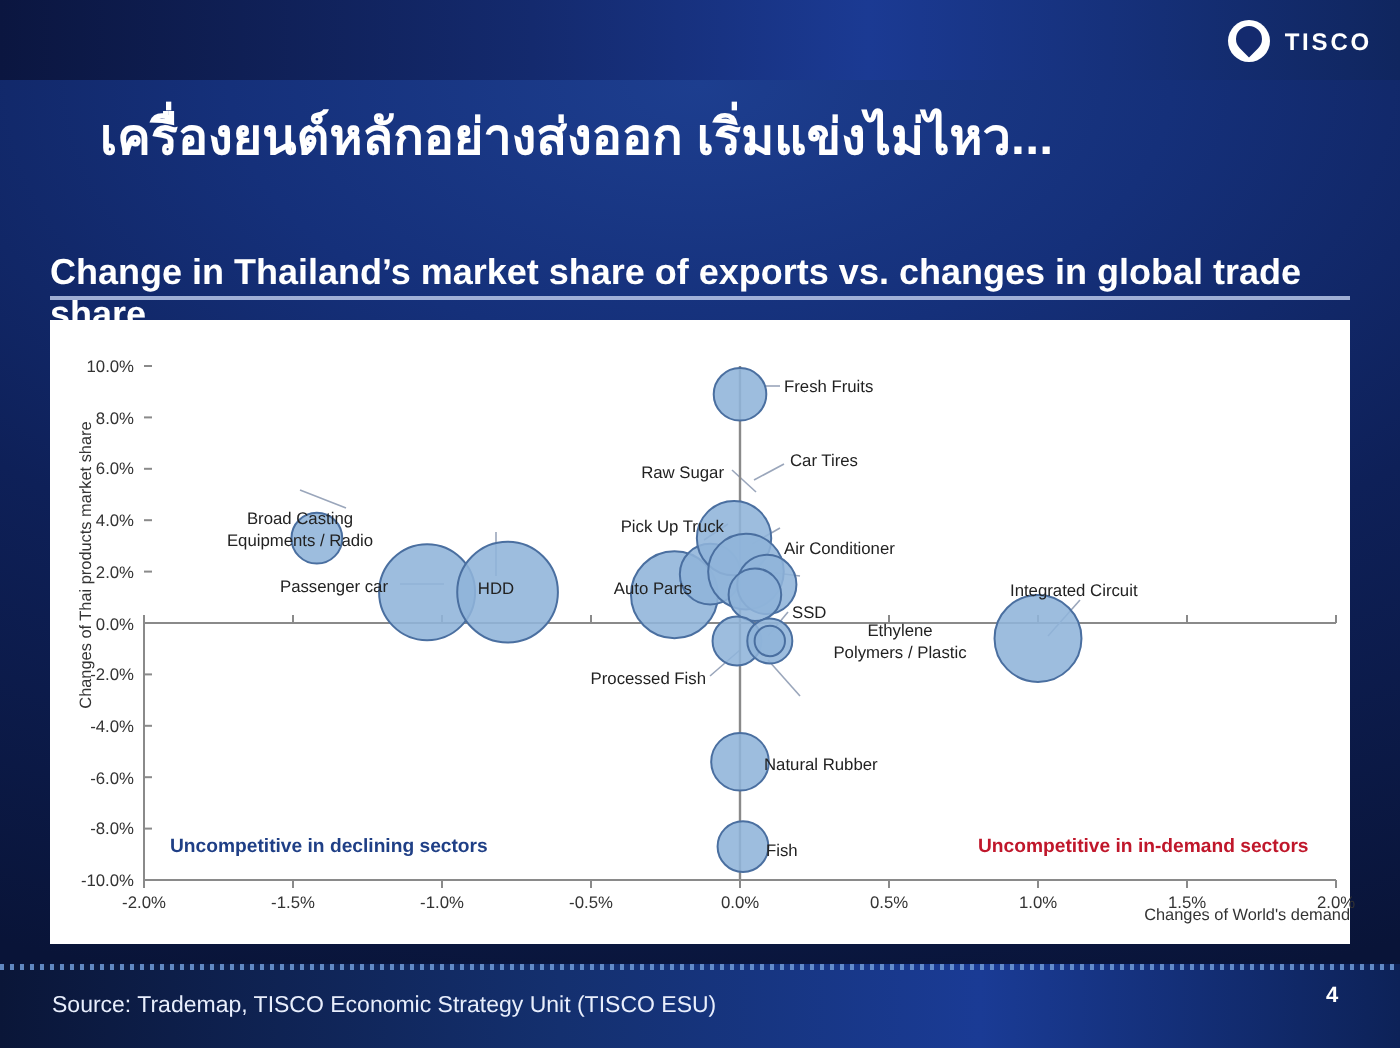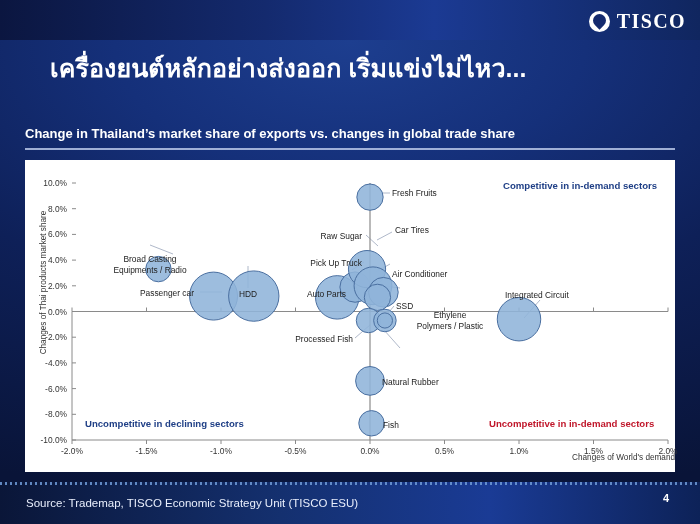--- a/index.html
+++ b/index.html
@@ -14,31 +14,31 @@
       radial-gradient(ellipse 120% 90% at 50% 8%, #1d3e8f 0%, #15307a 28%, #0e2058 58%, #091438 100%);
   }
   
   .topbar{position:absolute;left:0;top:0;width:700px;height:40px;
     background:linear-gradient(90deg,#0b1640 0%,#142a6e 38%,#1b3a93 62%,#10265f 100%);}
   .logo{position:absolute;right:14px;top:10px;display:flex;align-items:center;gap:7px;}
   .logo-mark{width:21px;height:21px;border-radius:50%;
     background:#fff;position:relative;}
   .logo-mark:after{content:"";position:absolute;left:4px;top:3px;width:13px;height:13px;
     border-radius:50% 50% 50% 0;background:#142a6e;transform:rotate(-45deg);}
-  .logo-text{color:#fff;font-weight:bold;font-size:20px;letter-spacing:1.4px;
-    font-family:Liberation Serif, serif;}
+  .logo-text{color:#fff;font-weight:bold;font-size:12px;letter-spacing:1.4px;
+    font-family:Liberation Sans, sans-serif;}
 
   
   .headline{position:absolute;left:50px;top:48px;width:600px;color:#ffffff;
     font-size:25px;font-weight:bold;letter-spacing:0.1px;
     font-family:"Liberation Sans","DejaVu Sans",sans-serif;}
 
   
   .chart-heading{position:absolute;left:25px;top:126px;width:650px;color:#ffffff;
-    font-size:13px;font-weight:bold;}
+    font-size:18px;font-weight:bold;}
   .heading-rule{position:absolute;left:25px;top:148px;width:650px;height:1.5px;
     background:#b9c7e8;opacity:.85;}
 
   
   .panel{position:absolute;left:25px;top:160px;width:650px;height:312px;background:#ffffff;}
 
   .plot{position:absolute;left:0;top:0;width:650px;height:312px;}
   .plot svg{position:absolute;left:0;top:0;}
 
   .ylab{position:absolute;left:-62px;top:118px;width:160px;text-align:center;
@@ -198,21 +198,20 @@
       <div class="ticky" style="left: 2px; top: 43.7px;">8.0%</div>
       <div class="ticky" style="left: 2px; top: 69.4px;">6.0%</div>
       <div class="ticky" style="left: 2px; top: 95.1px;">4.0%</div>
       <div class="ticky" style="left: 2px; top: 120.8px;">2.0%</div>
       <div class="ticky" style="left: 2px; top: 146.5px;">0.0%</div>
       <div class="ticky" style="left: 2px; top: 172.2px;">-2.0%</div>
       <div class="ticky" style="left: 2px; top: 197.9px;">-4.0%</div>
       <div class="ticky" style="left: 2px; top: 223.6px;">-6.0%</div>
       <div class="ticky" style="left: 2px; top: 249.3px;">-8.0%</div>
       <div class="ticky" style="left: 2px; top: 275px;">-10.0%</div>
-      <div class="quad blue" style="left: 478px; top: 20px;">Competitive in in-demand sectors</div>
       <div class="quad blue" style="left: 60px; top: 258px;">Uncompetitive in declining sectors</div>
       <div class="quad red" style="left: 464px; top: 258px;">Uncompetitive in in-demand sectors</div>
     </div>
 
   <div class="footbar"></div>
   <div class="source">Source: Trademap, TISCO Economic Strategy Unit (TISCO ESU)</div>
   <div class="pagenum">4</div>
 
 <div class="blabel c" style="left: 95px; top: 218px; width: 110px;">
       <div>Broad Casting</div>

